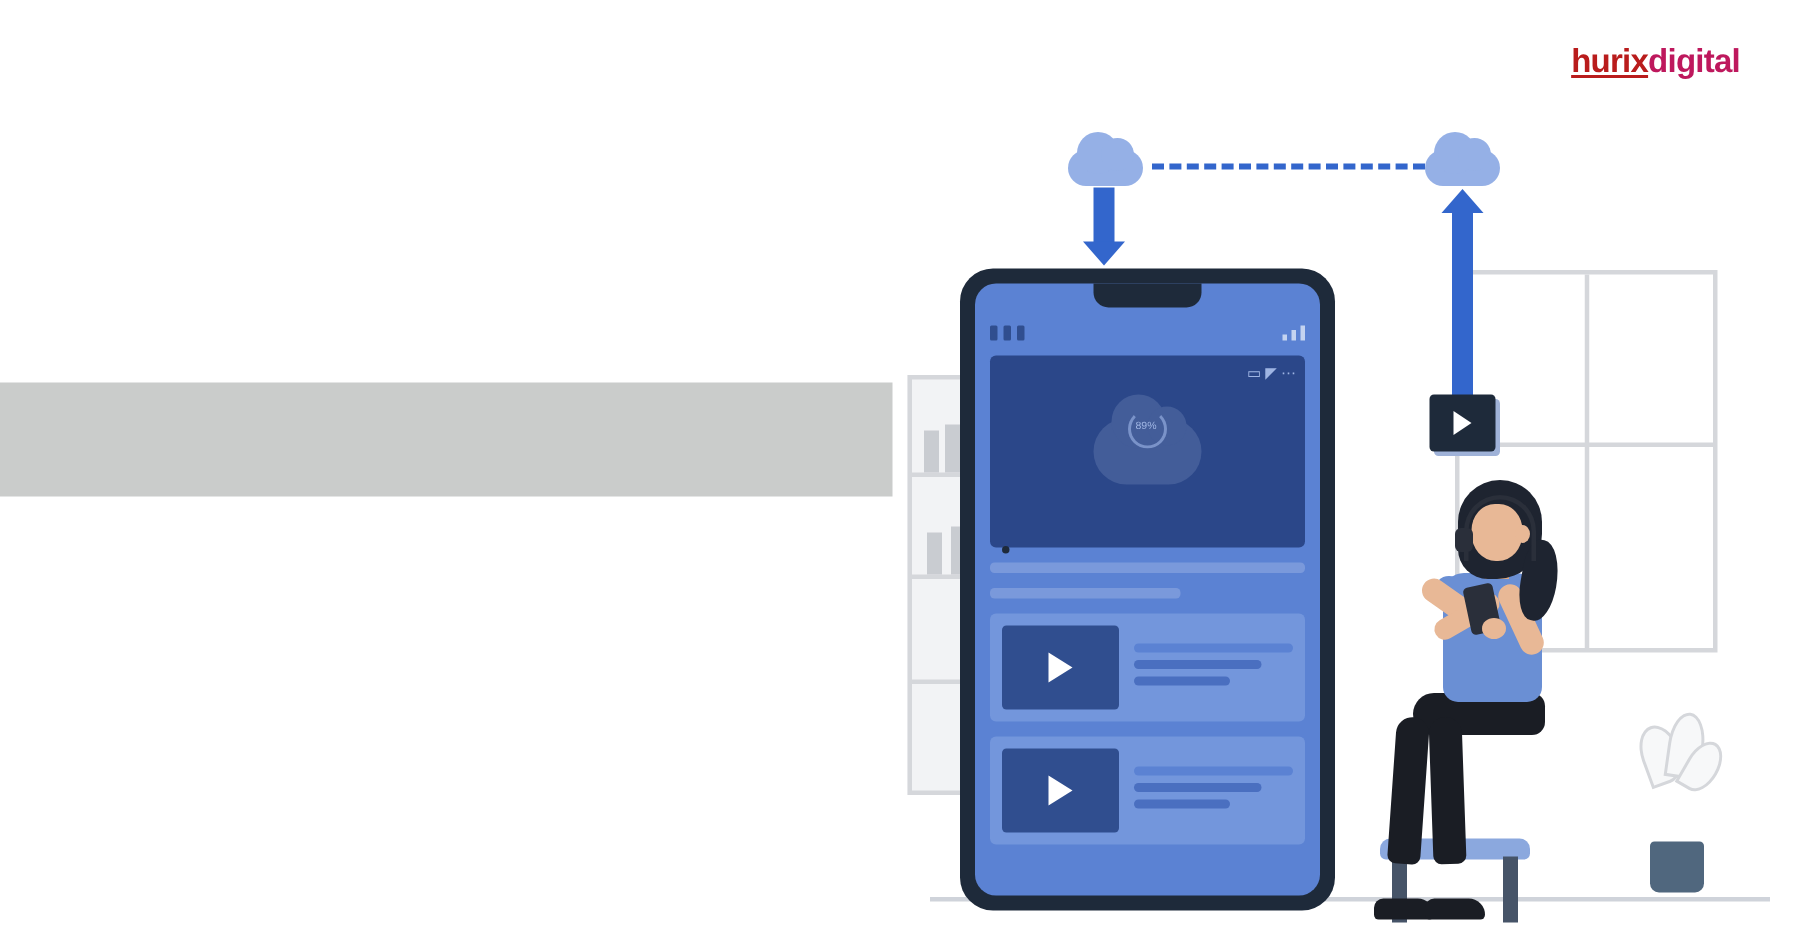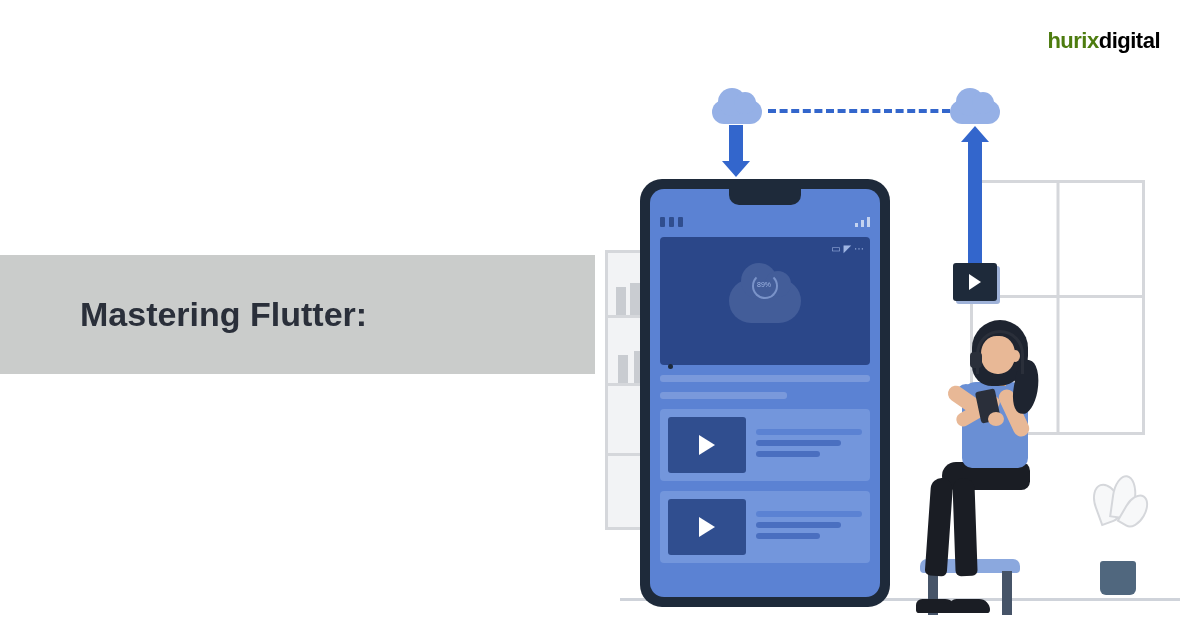--- a/index.html
+++ b/index.html
@@ -12,22 +12,22 @@
       overflow: hidden;
     }
     .logo {
       position: absolute;
       top: 28px;
       right: 40px;
       font-size: 22px;
       font-weight: 600;
       letter-spacing: -0.5px;
     }
-    .logo-h { color: #4d7c0f; }
-    .logo-d { color: #000000; }
+    .logo-h { color: #b91c1c; text-decoration: underline; }
+    .logo-d { color: #be185d; }
     .title-band {
       position: absolute;
       left: 0;
       top: 255px;
       width: 595px;
       background: #cacccb;
       padding: 38px 40px 38px 80px;
     }
     .title-bold {
       font-size: 34px;
@@ -272,21 +272,20 @@
     .floor { position:absolute; left:0; bottom:14px; width:560px; height:3px; background:#cfd3da;}
   </style>
 </head>
 <body>
 
 <div class="logo">
   <span class="logo-h">hurix</span><span class="logo-d">digital</span>
 </div>
 
 <div class="title-band">
-  <div class="title-bold">Mastering Flutter:</div>
 </div>
 
 <div class="illustration">
   <div class="floor"></div>
 
   <div class="shelf">
     <div class="shelf-line" style="top:62px"></div>
     <div class="shelf-line" style="top:130px"></div>
     <div class="shelf-line" style="top:200px"></div>
     <div class="book" style="top:34px;left:8px;width:10px;height:28px"></div>

